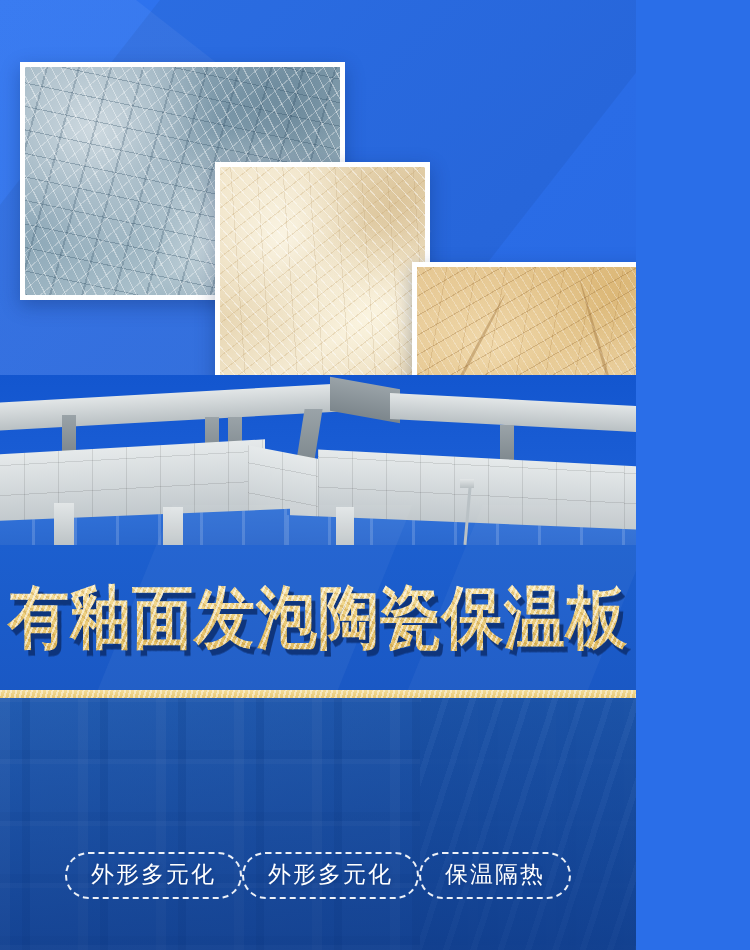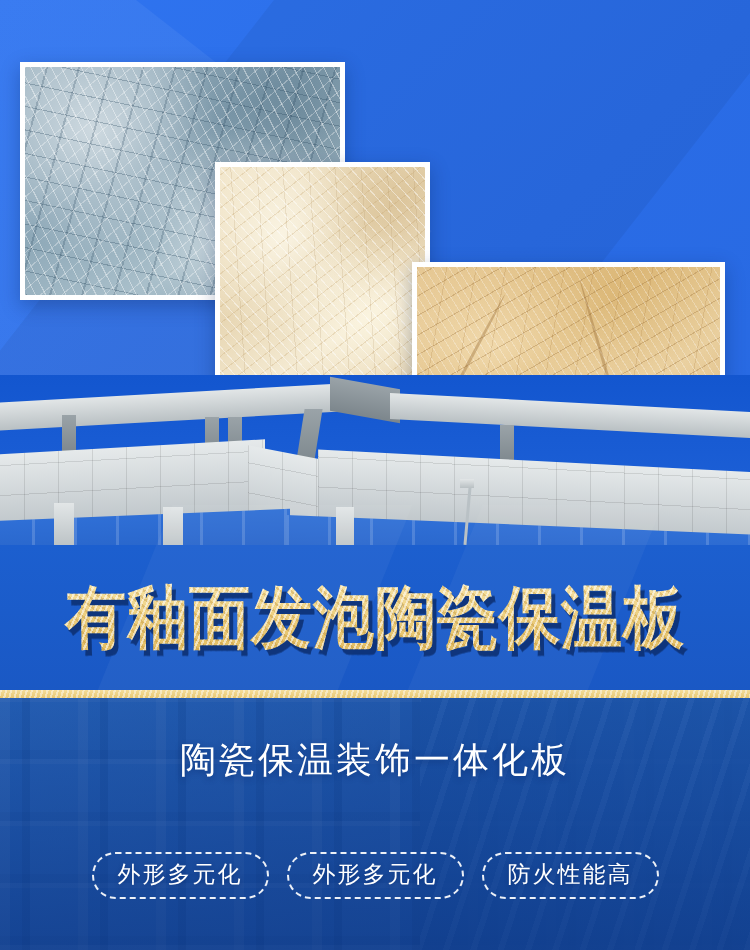--- a/index.html
+++ b/index.html
@@ -2,21 +2,21 @@
 <html><head>
 <meta charset="utf-8">
 <style>
   html,body{margin:0;padding:0;}
   body{
     width:750px;height:950px;overflow:hidden;
     font-family:"Liberation Sans","DejaVu Sans",sans-serif;
     background:#2a6ee8;
   }
   .banner{
-    position:relative;width:750px;height:950px;overflow:hidden;
+    position:relative;width:636px;height:950px;overflow:hidden;
     background:linear-gradient(135deg,#2f74f0 0%,#2a6ce6 45%,#2566dd 100%);
   }
 
   
   .diag-a{
     position:absolute;left:-120px;top:-200px;width:700px;height:1400px;
     background:linear-gradient(90deg,rgba(255,255,255,.055),rgba(255,255,255,.055));
     transform:rotate(38deg);transform-origin:top left;pointer-events:none;
   }
   .diag-b{
@@ -130,21 +130,21 @@
   }
   .sub-en{
     position:absolute;left:0;right:0;top:795px;text-align:center;
     color:#eef3fb;font-size:17.5px;letter-spacing:1.7px;line-height:1;
     text-shadow:0 1px 4px rgba(0,30,90,.45);
   }
 
   
   .badges{
     position:absolute;left:0;right:0;top:852px;
-    display:flex;justify-content:center;align-items:center;gap:18px;
+    display:flex;justify-content:center;align-items:center;
   }
   .badge{
     border:2px dashed rgba(255,255,255,.92);
     border-radius:999px;
     color:#ffffff;
     font-size:23px;letter-spacing:2px;
     font-family:"DejaVu Sans","Liberation Sans",sans-serif;
     padding:9px 24px 11px;
     line-height:1;
     white-space:nowrap;
@@ -250,21 +250,20 @@
   <div class="headline">有釉面发泡陶瓷保温板</div>
 
   <div class="gold-rule"></div>
 
   <div class="photo-bottom">
     <div class="facade"></div>
     <div class="facade2"></div>
     <div class="btm-tint"></div>
   </div>
 
-  <div class="sub-cn">陶瓷保温装饰一体化板</div>
 
   <div class="badges">
     <div class="badge">外形多元化</div>
     <div class="badge">外形多元化</div>
-    <div class="badge">防火性能高</div>
+    <div class="badge">保温隔热</div>
   </div>
 
 </div>
 
 </body></html>

